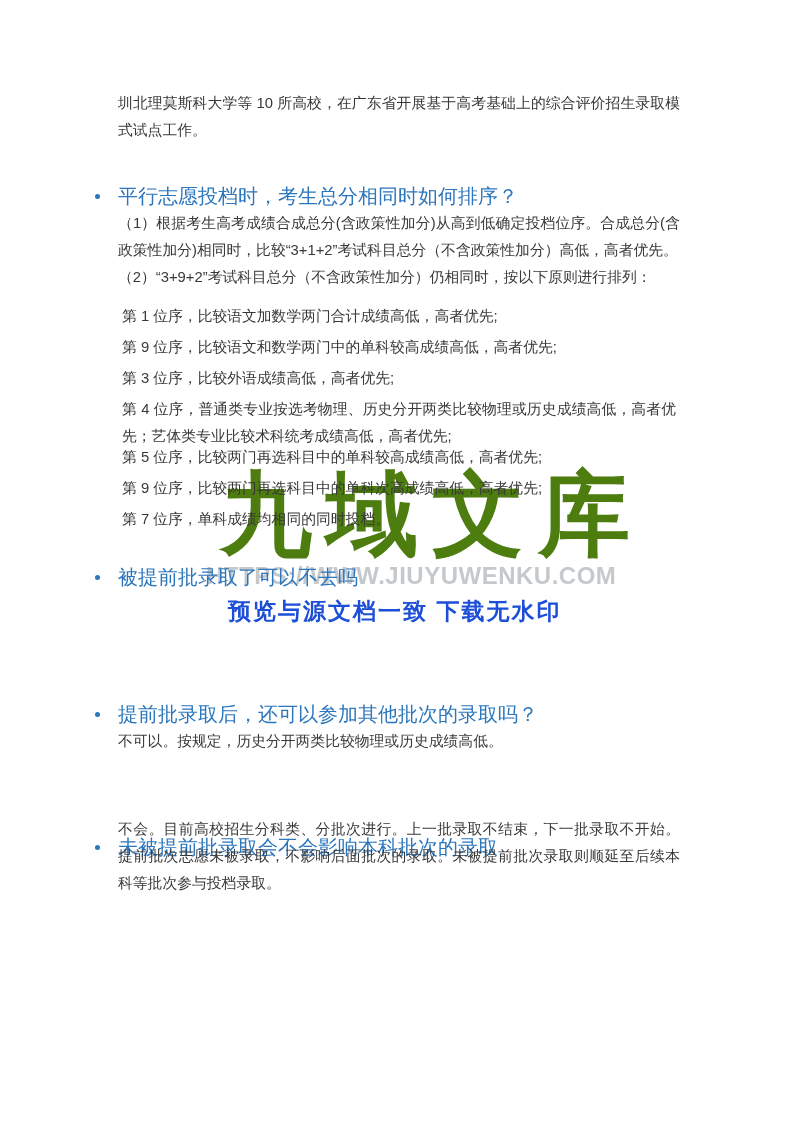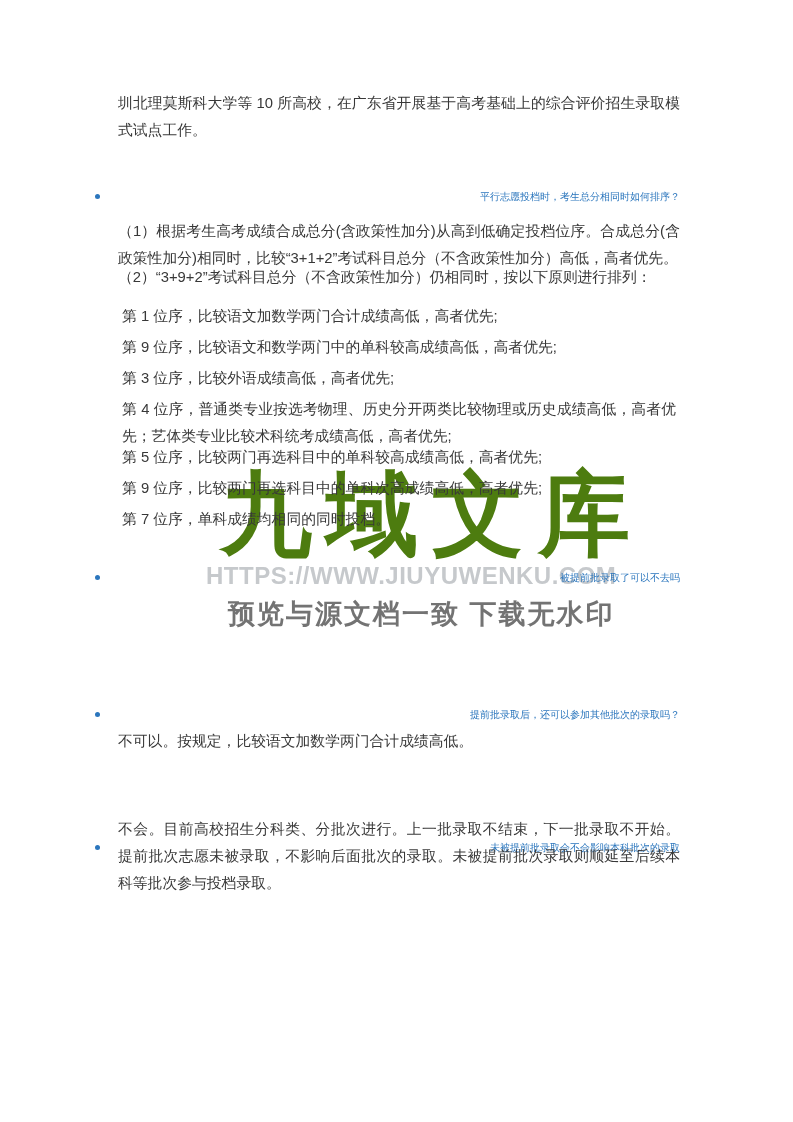--- a/index.html
+++ b/index.html
@@ -37,24 +37,24 @@
     line-height: 1.2;
     font-weight: bold;
     color: #c6c9cc;
     letter-spacing: 0.5px;
     white-space: nowrap;
   }
   .wm-note {
     position: absolute;
     left: 228px;
     top: 598px;
-    font-size: 27px;
+    font-size: 23px;
     line-height: 1.2;
     font-weight: bold;
-    color: #737373;
+    color: #1d4ed8;
     letter-spacing: 2px;
     white-space: nowrap;
   }
 
   
   .content { position: absolute; inset: 0; z-index: 1; }
   .blk {
     position: absolute;
     left: 118px;
     width: 562px;
@@ -62,26 +62,25 @@
     line-height: 27px;
     color: #383838;
     text-align: justify;
     margin: 0;
   }
   .rule-line { margin: 4px; }
   .hd {
     position: absolute;
     left: 118px;
     width: 562px;
-    font-size: 10px;
+    font-size: 20px;
     line-height: 27px;
     font-weight: normal;
     color: #2b76bd;
     margin: 0;
-    text-align: right;
   }
   .hd::before {
     content: "";
     position: absolute;
     left: -23px;
     top: 11px;
     width: 5px;
     height: 5px;
     border-radius: 50%;
     background: #2b76bd;
@@ -96,37 +95,37 @@
     <div class="wm-brand">九域文库</div>
     <div class="wm-url">HTTPS://WWW.JIUYUWENKU.COM</div>
     <div class="wm-note">预览与源文档一致 下载无水印</div>
   </div>
 
   <div class="content">
 
     <p class="blk" style="top:90px">圳北理莫斯科大学等 10 所高校，在广东省开展基于高考基础上的综合评价招生录取模式试点工作。</p>
 
     <h2 class="hd" style="top:183px">平行志愿投档时，考生总分相同时如何排序？</h2>
-    <p class="blk" style="top:218px">（1）根据考生高考成绩合成总分(含政策性加分)从高到低确定投档位序。合成总分(含政策性加分)相同时，比较“3+1+2”考试科目总分（不含政策性加分）高低，高者优先。</p>
+    <p class="blk" style="top:210px">（1）根据考生高考成绩合成总分(含政策性加分)从高到低确定投档位序。合成总分(含政策性加分)相同时，比较“3+1+2”考试科目总分（不含政策性加分）高低，高者优先。</p>
     <p class="blk" style="top:264px">（2）“3+9+2”考试科目总分（不含政策性加分）仍相同时，按以下原则进行排列：</p>
     <div class="blk" style="top:299px">
       <p class="rule-line">第 1 位序，比较语文加数学两门合计成绩高低，高者优先;</p>
       <p class="rule-line">第 9 位序，比较语文和数学两门中的单科较高成绩高低，高者优先;</p>
       <p class="rule-line">第 3 位序，比较外语成绩高低，高者优先;</p>
       <p class="rule-line">第 4 位序，普通类专业按选考物理、历史分开两类比较物理或历史成绩高低，高者优先；艺体类专业比较术科统考成绩高低，高者优先;</p>
     </div>
     <div class="blk" style="top:440px">
       <p class="rule-line">第 5 位序，比较两门再选科目中的单科较高成绩高低，高者优先;</p>
       <p class="rule-line">第 9 位序，比较两门再选科目中的单科次高成绩高低，高者优先;</p>
       <p class="rule-line">第 7 位序，单科成绩均相同的同时投档。</p>
     </div>
 
     <h2 class="hd" style="top:564px">被提前批录取了可以不去吗</h2>
 
     <h2 class="hd" style="top:701px">提前批录取后，还可以参加其他批次的录取吗？</h2>
-    <p class="blk" style="top:728px">不可以。按规定，比较语文加数学两门合计成绩高低。</p>
+    <p class="blk" style="top:728px">不可以。按规定，历史分开两类比较物理或历史成绩高低。</p>
 
     <h2 class="hd" style="top:834px">未被提前批录取会不会影响本科批次的录取</h2>
     <p class="blk" style="top:816px">不会。目前高校招生分科类、分批次进行。上一批录取不结束，下一批录取不开始。提前批次志愿未被录取，不影响后面批次的录取。未被提前批次录取则顺延至后续本科等批次参与投档录取。</p>
 
 
   </div>
 </div>
 
 </body></html>

